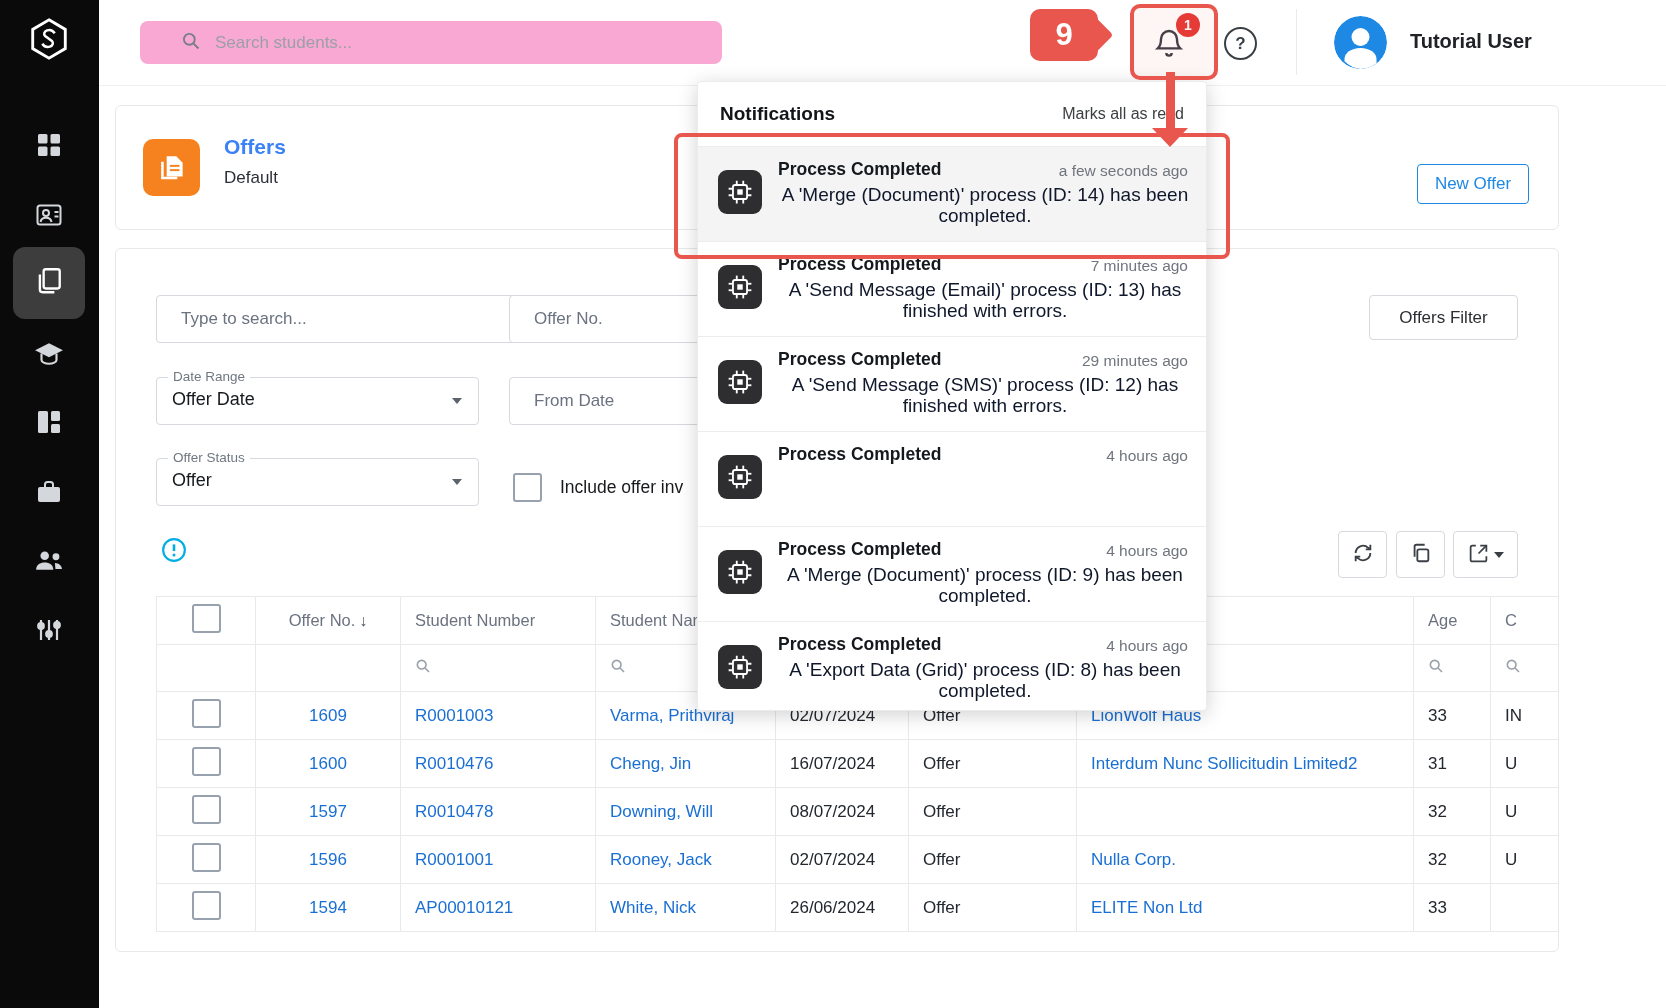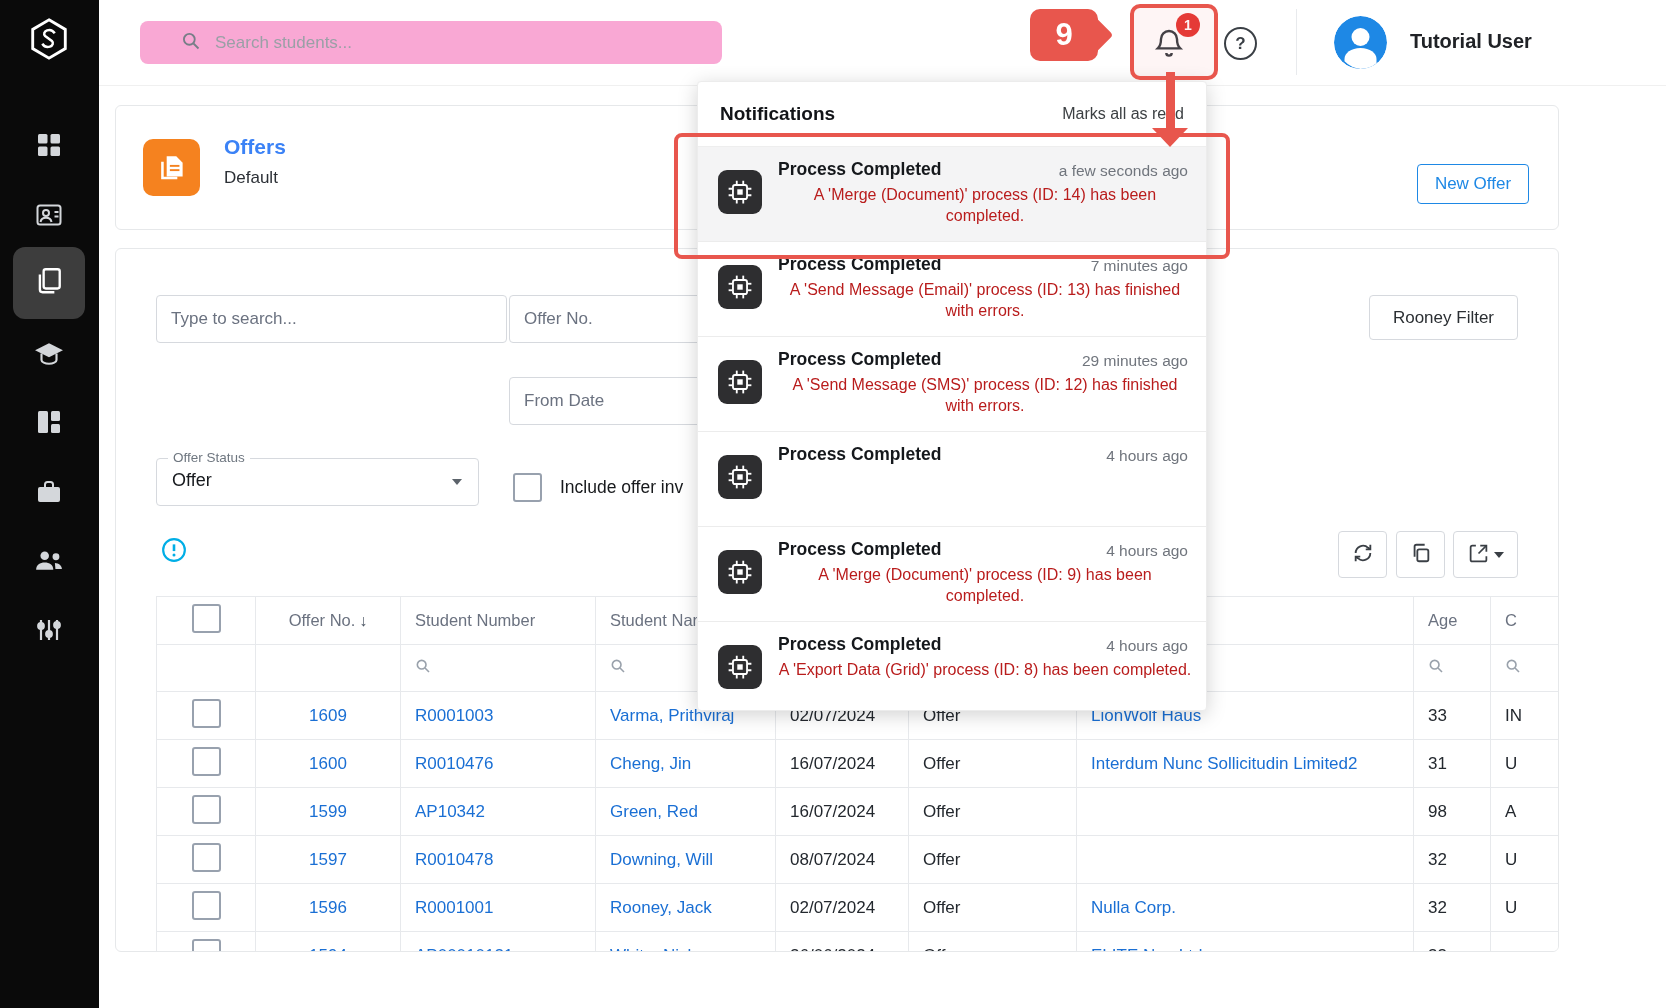--- a/index.html
+++ b/index.html
@@ -27,21 +27,21 @@
 
   
   .card{position:absolute;background:#fff;border:1px solid #e6e8ea;border-radius:6px;}
   .hdr-card{left:115px;top:105px;width:1442px;height:123px;}
   .hdr-icon{position:absolute;left:27px;top:33px;width:57px;height:57px;background:#f5821f;border-radius:10px;display:flex;align-items:center;justify-content:center;}
   .hdr-title{position:absolute;left:108px;top:29px;font-size:21px;font-weight:bold;color:#3b82f6;}
   .hdr-sub{position:absolute;left:108px;top:62px;font-size:17px;color:#2c3036;}
   .new-offer{position:absolute;left:1301px;top:58px;width:112px;height:40px;border:1px solid #1e88e5;border-radius:4px;background:#fff;color:#1e88e5;font-size:17px;display:flex;align-items:center;justify-content:center;cursor:pointer;}
 
   .flt-card{left:115px;top:248px;width:1442px;height:702px;overflow:hidden;}
-  .f-input{position:absolute;height:46px;border:1px solid #d6d9de;border-radius:4px;font-size:17px;padding:0 14px;color:#2c3036;outline:none;background:#fff;font-family:inherit;}
+  .f-input{position:absolute;height:46px;border:1px solid #d6d9de;border-radius:4px;font-size:17px;padding:0 24px;color:#2c3036;outline:none;background:#fff;font-family:inherit;}
   .f-input::placeholder{color:#6b7280;}
   .f-select{position:absolute;height:46px;border:1px solid #d6d9de;border-radius:4px;background:#fff;cursor:pointer;}
   .f-select .flabel{position:absolute;left:11px;top:-9px;background:#fff;padding:0 5px;font-size:13.5px;color:#6f7780;}
   .f-select .fvalue{position:absolute;left:15px;top:11px;font-size:18px;color:#16191d;}
   .caret{position:absolute;right:16px;top:20px;width:0;height:0;border-left:5.5px solid transparent;border-right:5.5px solid transparent;border-top:6.5px solid #5c636b;}
   .reset-btn{position:absolute;left:1253px;top:46px;width:149px;height:45px;border:1px solid #d6d9de;border-radius:4px;background:#fff;font-size:17px;color:#2b2f33;display:flex;align-items:center;justify-content:center;cursor:pointer;}
   .cb{width:25px;height:25px;border:2px solid #98a1ae;border-radius:3px;background:#fff;display:inline-block;cursor:pointer;}
   .inc-label{position:absolute;left:444px;top:228px;font-size:17.5px;color:#17191c;}
   .tool-btn{position:absolute;top:282px;height:47px;border:1px solid #d6d9de;border-radius:4px;background:#fff;display:flex;align-items:center;justify-content:center;cursor:pointer;gap:5px;}
 
@@ -61,21 +61,21 @@
   
   .notif{position:absolute;left:697px;top:81px;width:508px;height:628px;background:#fff;border:1px solid #ececec;border-radius:4px;box-shadow:0 4px 20px rgba(0,0,0,.18);z-index:50;overflow:hidden;text-align:center;}
   .n-head{height:64px;display:flex;align-items:center;justify-content:space-between;padding:0 22px;border-bottom:1px solid #eee;}
   .n-title{font-size:19px;font-weight:bold;color:#121418;}
   .n-markall{font-size:16px;color:#3c4043;cursor:pointer;}
   .n-item{position:relative;height:94px;border-bottom:1px solid #ececec;cursor:pointer;}
   .n-item.unread{background:#f4f4f5;}
   .n-icon{position:absolute;left:20px;top:23px;width:44px;height:44px;background:#2e2e30;border-radius:9px;display:flex;align-items:center;justify-content:center;}
   .n-item-title{position:absolute;left:80px;top:12px;font-size:17.5px;font-weight:bold;color:#15181c;}
   .n-time{position:absolute;right:18px;top:15px;font-size:15.5px;color:#70757d;}
-  .n-text{position:absolute;left:80px;top:37px;right:14px;font-size:16px;color:#b91c1c;line-height:21px;white-space:normal;}
+  .n-text{position:absolute;left:80px;top:37px;right:14px;font-size:19px;color:#0f172a;line-height:21px;white-space:normal;}
 
   
   .ann{z-index:70;pointer-events:none;}
   .ann-callout{position:absolute;left:1030px;top:9px;width:68px;height:52px;background:#e8564d;border-radius:10px;display:flex;align-items:center;justify-content:center;color:#fff;font-size:31px;font-weight:bold;}
   .ann-callout::after{content:"";position:absolute;right:-10px;top:13px;width:26px;height:26px;background:#e8564d;transform:rotate(45deg);border-radius:4px;}
   .ann-bellbox{position:absolute;left:1130px;top:4px;width:80px;height:68px;border:4px solid #e8564d;border-radius:10px;background:rgba(232,86,77,0.06);}
   .ann-shaft{position:absolute;left:1166px;top:72px;width:9px;height:57px;background:#e8564d;}
   .ann-head{position:absolute;left:1152px;top:128px;width:0;height:0;border-left:18px solid transparent;border-right:18px solid transparent;border-top:19px solid #e8564d;}
   .ann-itembox{position:absolute;left:674px;top:133px;width:548px;height:118px;border:4px solid #e8564d;border-radius:8px;}
 </style>
@@ -202,22 +202,27 @@
       </svg>
   </div>
   <div class="hdr-title">Offers</div>
   <div class="hdr-sub">Default</div>
   <button class="new-offer">New Offer</button>
 </div>
 
 <div class="card flt-card">
   <input class="f-input" style="left: 40px; top: 46px; width: 321px;" type="text" placeholder="Type to search...">
   <input class="f-input" style="left: 393px; top: 46px; width: 322px;" type="text" placeholder="Offer No.">
-  <button class="reset-btn">Rooney Filter</button>
-
+  <button class="reset-btn">Offers Filter</button>
+
+  <div class="f-select" style="left:40px;top:128px;width:321px">
+    <span class="flabel">Date Range</span>
+    <span class="fvalue">Offer Date</span>
+    <span class="caret"></span>
+  </div>
   <input class="f-input" style="left: 393px; top: 128px; width: 322px;" type="text" placeholder="From Date">
 
   <div class="f-select" style="left:40px;top:209px;width:321px">
     <span class="flabel">Offer Status</span>
     <span class="fvalue">Offer</span>
     <span class="caret"></span>
   </div>
   <span class="cb abs" style="left:397px;top:224px"></span>
   <span class="inc-label">Include offer inv</span>
 
@@ -328,31 +333,20 @@
           <td class="lnk">R0010476</td>
           <td class="lnk">Cheng, Jin</td>
           <td class="dark">16/07/2024</td>
           <td class="dark">Offer</td>
           <td class="lnk">Interdum Nunc Sollicitudin Limited2</td>
           <td class="dark">31</td>
           <td class="dark">U</td>
         </tr>
         <tr class="data">
           <td class="c-center"><span class="cb"></span></td>
-          <td class="c-center lnk">1599</td>
-          <td class="lnk">AP10342</td>
-          <td class="lnk">Green, Red</td>
-          <td class="dark">16/07/2024</td>
-          <td class="dark">Offer</td>
-          <td class="lnk"></td>
-          <td class="dark">98</td>
-          <td class="dark">A</td>
-        </tr>
-        <tr class="data">
-          <td class="c-center"><span class="cb"></span></td>
           <td class="c-center lnk">1597</td>
           <td class="lnk">R0010478</td>
           <td class="lnk">Downing, Will</td>
           <td class="dark">08/07/2024</td>
           <td class="dark">Offer</td>
           <td class="lnk"></td>
           <td class="dark">32</td>
           <td class="dark">U</td>
         </tr>
         <tr class="data">

